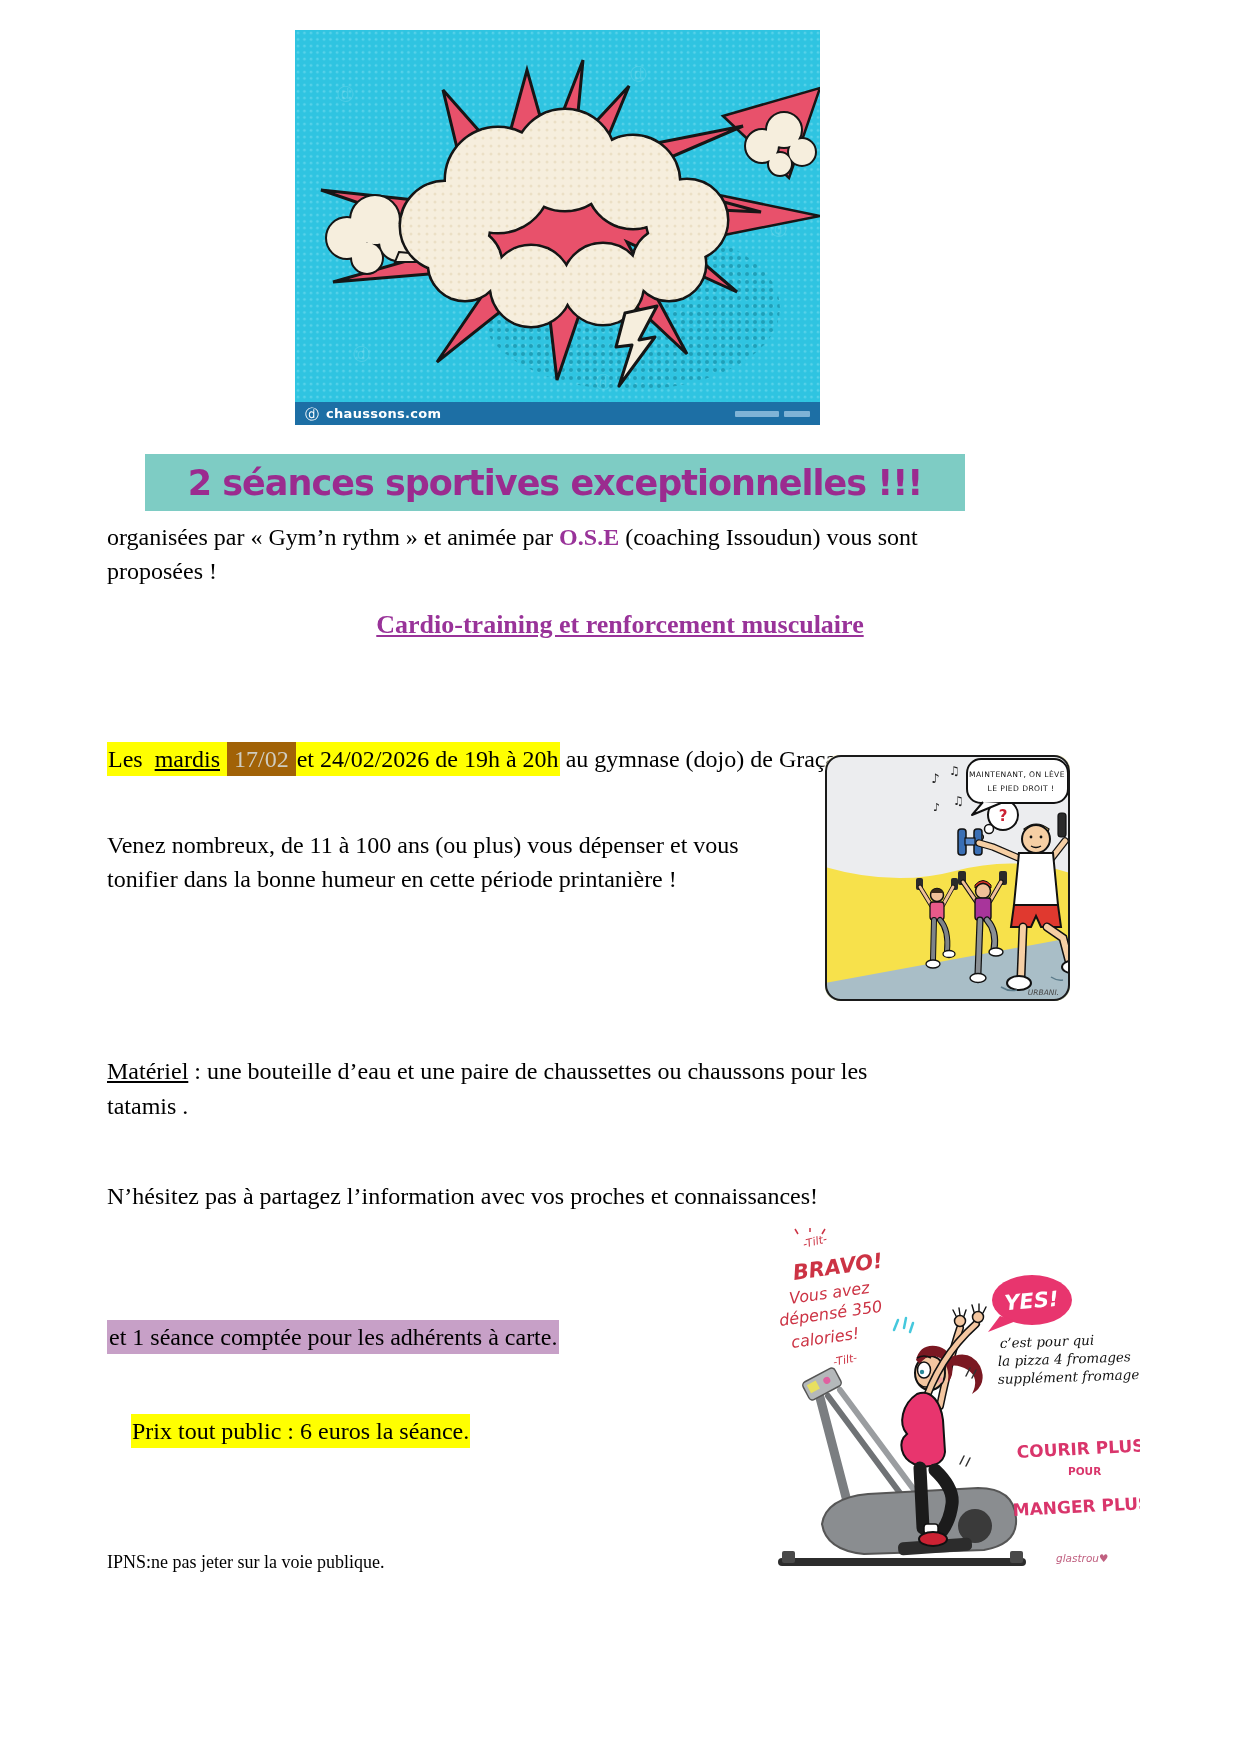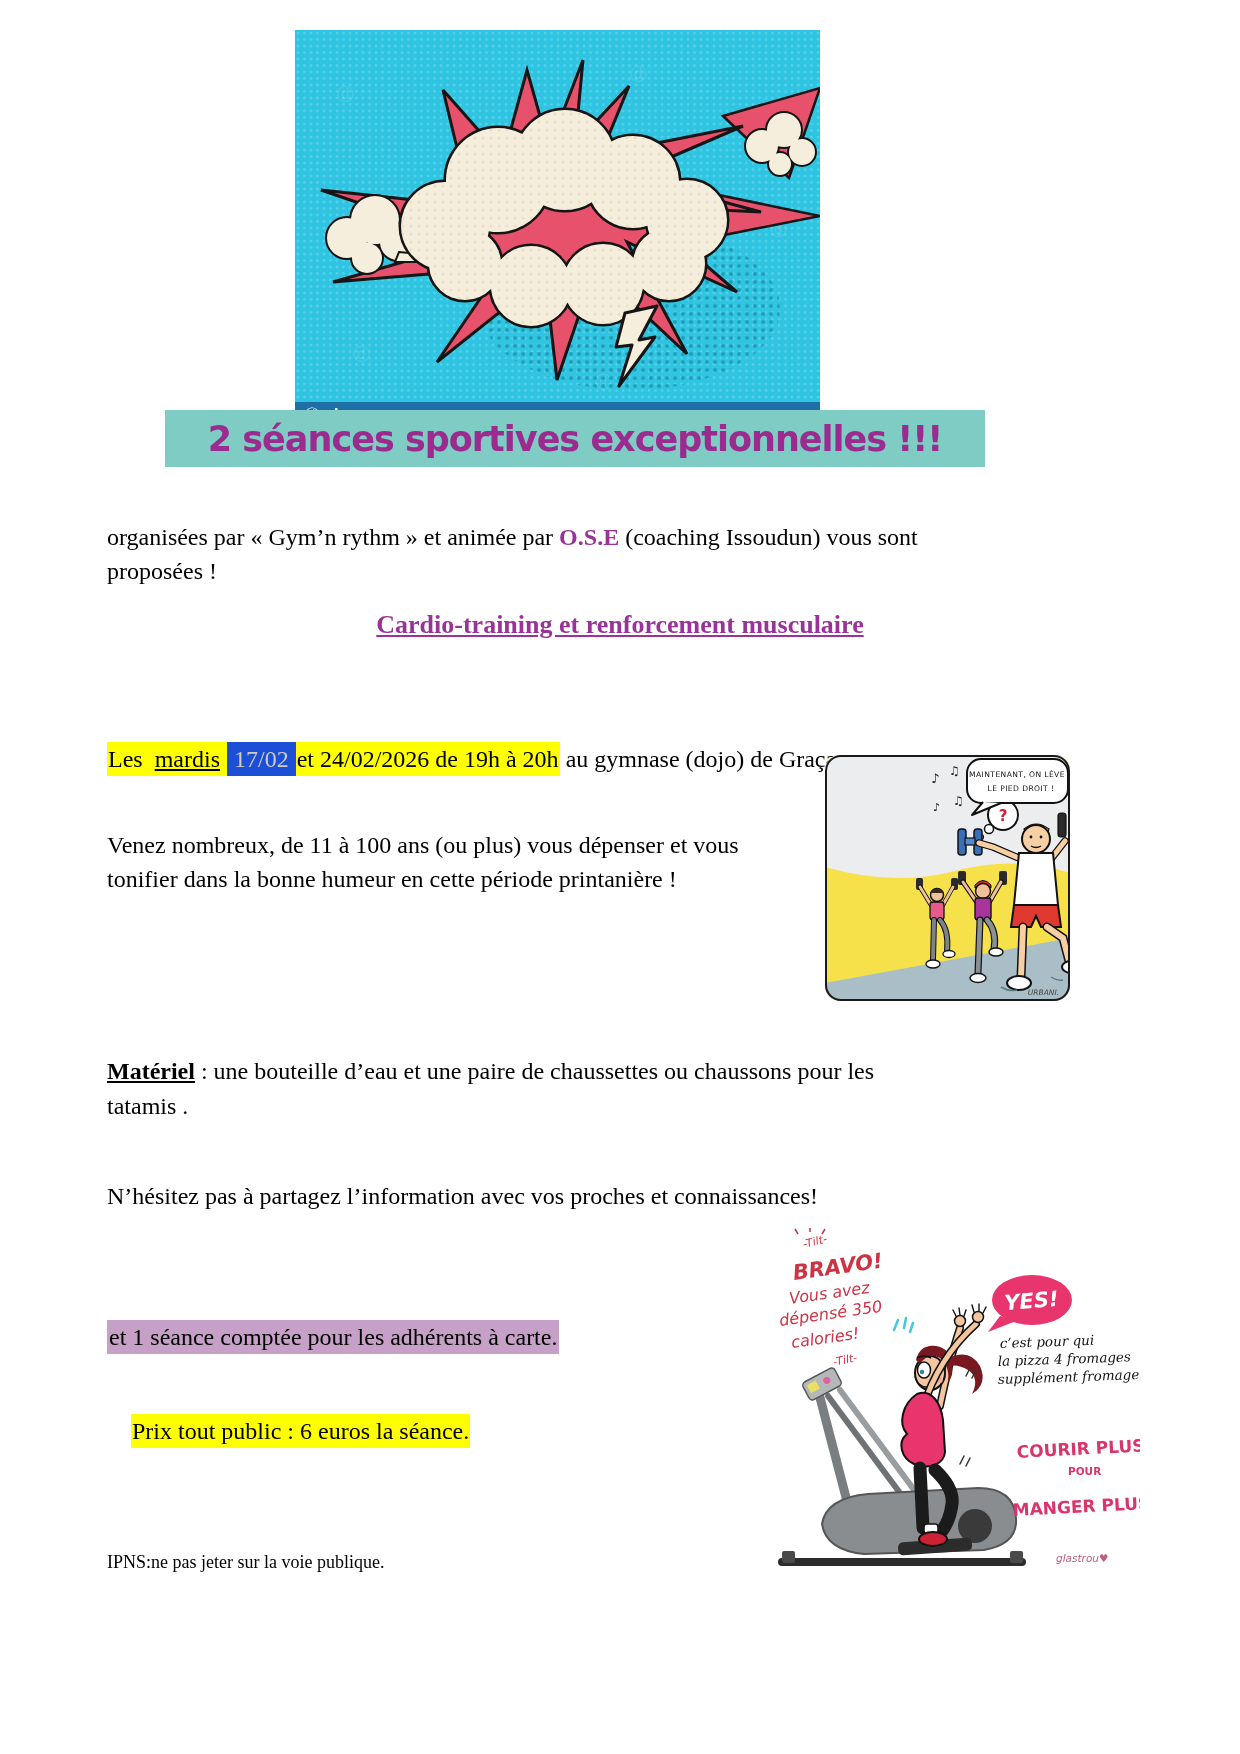--- a/index.html
+++ b/index.html
@@ -11,37 +11,37 @@
   
   .hero{left:295px;top:30px;width:525px;}
   .hero svg{display:block;}
   .hero-bar{height:23px;background:#1d6fa5;display:flex;align-items:center;padding:0 10px;gap:7px;}
   .hero-bar .logo{color:#fff;font-size:14px;line-height:1;font-family:"DejaVu Sans",sans-serif;}
   .hero-bar .wm{color:#fff;font-weight:bold;font-size:13px;font-family:"DejaVu Sans",sans-serif;letter-spacing:.3px;}
   .hero-bar .right{margin-left:auto;display:flex;gap:5px;align-items:center;}
   .hero-bar .right i{display:block;width:44px;height:6px;background:#7fb3d6;border-radius:1px;}
   .hero-bar .right i.sm{width:26px;}
   
-  .title-band{left:145px;top:410px;width:820px;height:57px;background:#7eccc4;display:flex;align-items:center;justify-content:center;margin-left:20px;}
+  .title-band{left:145px;top:454px;width:820px;height:57px;background:#7eccc4;display:flex;align-items:center;justify-content:center;}
   .title-band h1{
     font-family:"DejaVu Sans",sans-serif;font-weight:bold;font-size:35px;letter-spacing:-1px;
     color:#9b2b8f;white-space:nowrap;margin:0;
   }
   .bt{font-size:24px;line-height:34px;}
   .intro{left:107px;top:496px;width:1030px;}
   .intro .ose{color:#993399;font-weight:bold;}
   .cardio{left:0;top:588px;width:1240px;text-align:center;font-size:26px;font-weight:bold;color:#993399;text-decoration:underline;}
   .schedule{left:107px;top:718px;width:1060px;white-space:pre;}
   .hl-y{background:#ffff00;padding:4px 1px;}
-  .hl-pale{background:#1d4ed8;color:#cfccc0;padding:4px 1px;}
+  .hl-pale{background:#a16207;color:#cfccc0;padding:4px 1px;}
   .schedule .u{text-decoration:underline;}
   .venez{left:107px;top:804px;width:740px;}
   .gym-svg{left:825px;top:755px;}
   .materiel{left:107px;top:1030px;width:1030px;line-height:35px;}
-  .materiel .lead{font-weight:bold;text-decoration:underline;}
+  .materiel .lead{font-weight:normal;text-decoration:underline;}
   .share{left:107px;top:1155px;width:1060px;}
   .ell-svg{left:770px;top:1228px;}
   .price-m{left:107px;top:1286px;width:700px;}
   .hl-p{background:#c7a0c7;padding:4px 2px;}
   .indent{display:inline-block;width:48px;}
   .price-p{left:107px;top:1390px;padding-left:24px;}
   .footer{left:107px;top:1534px;font-size:18px;}
   strong{font-weight:normal;}
 </style>
 </head>

